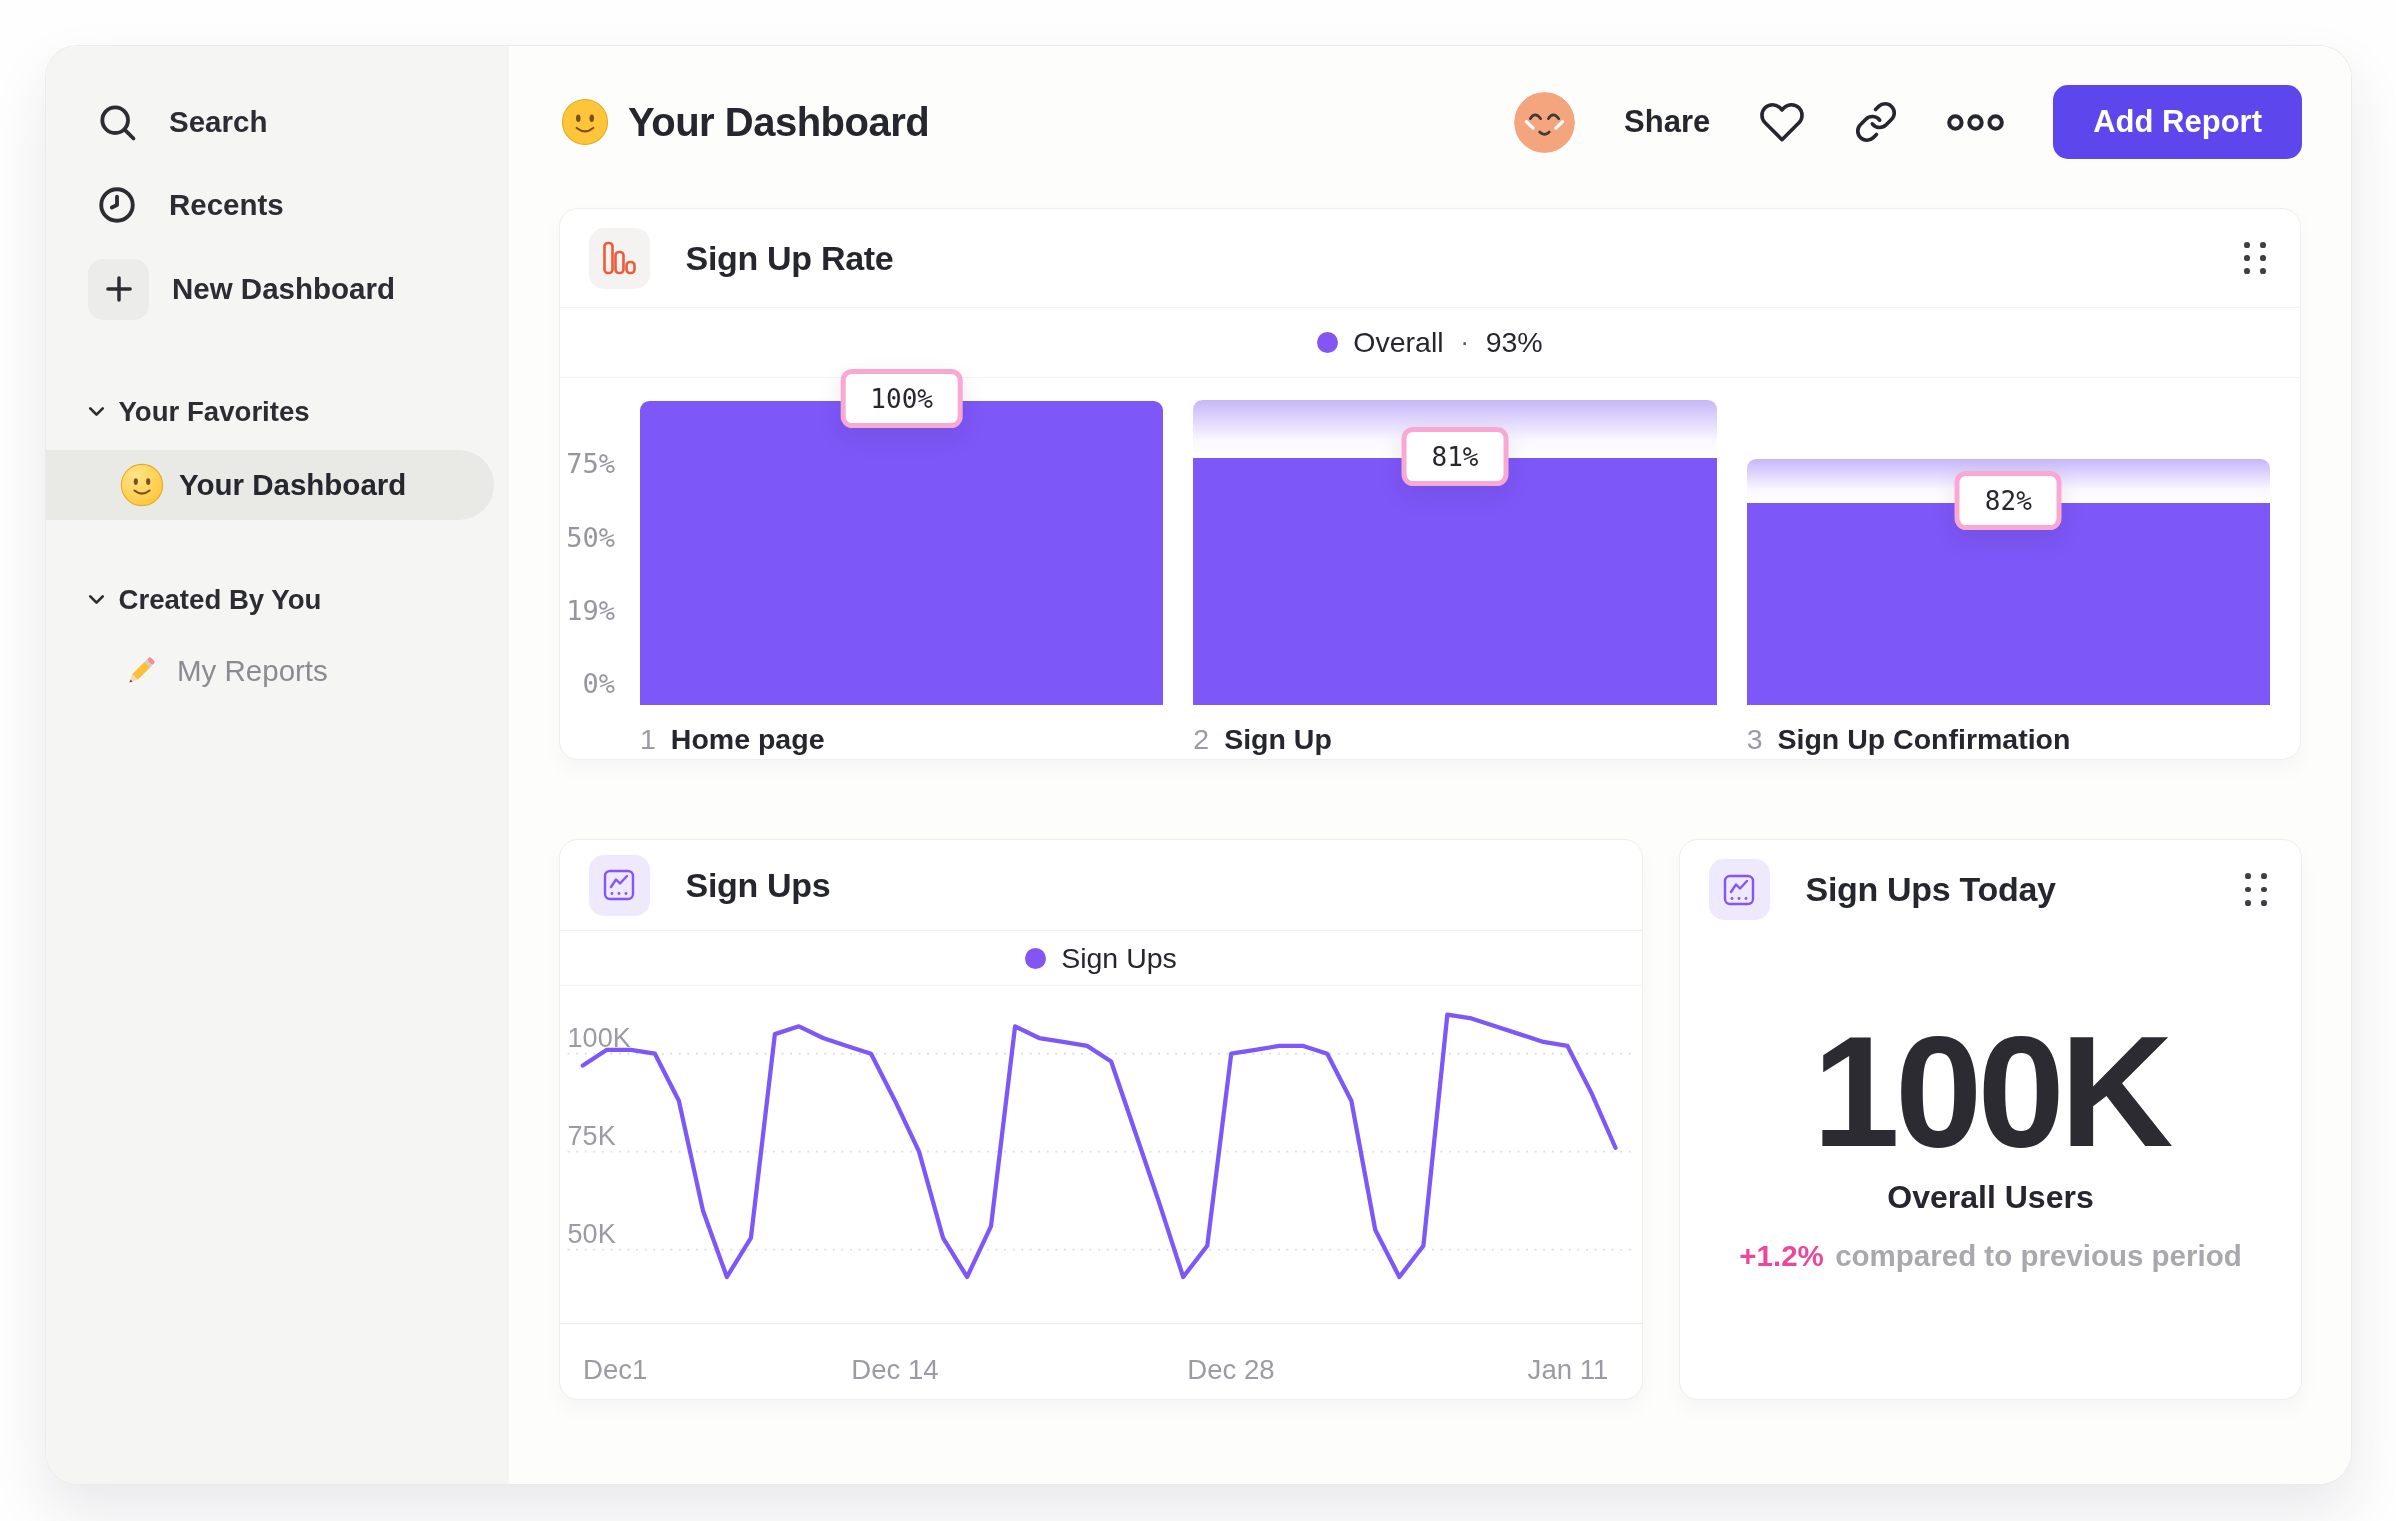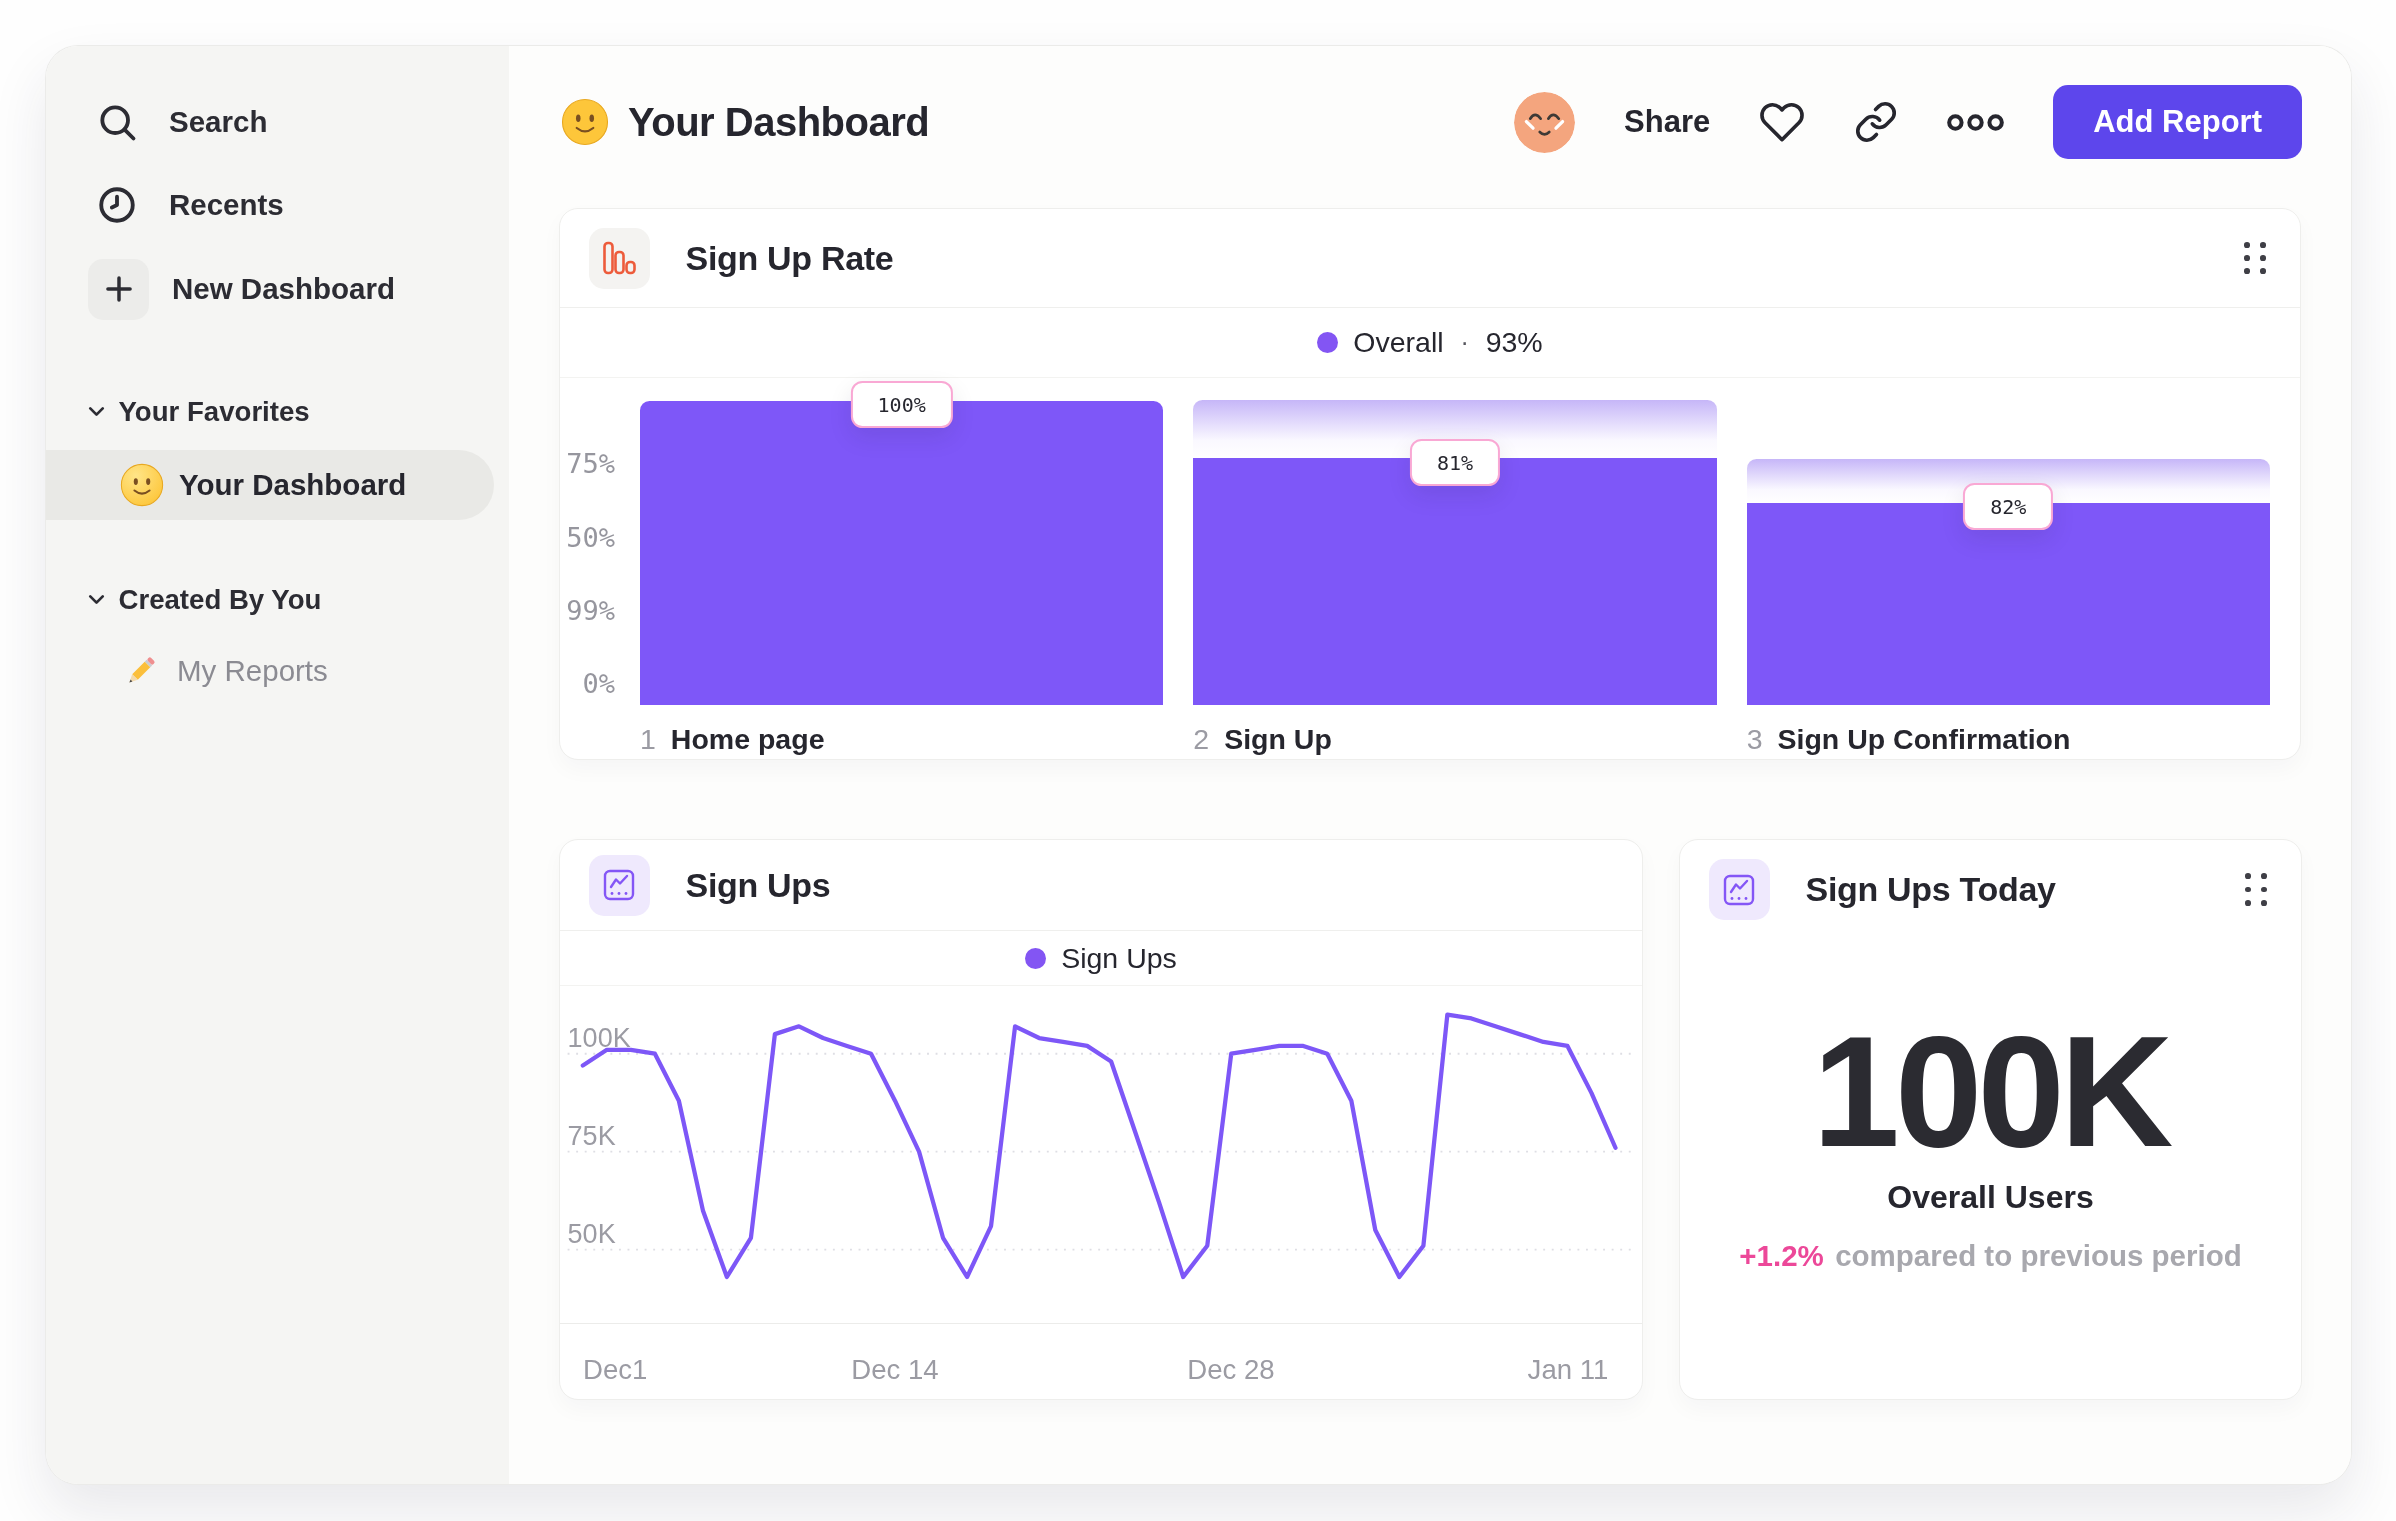--- a/index.html
+++ b/index.html
@@ -71,22 +71,22 @@
   #funnel-card .legend-row { top:99px; height:70px; }
   .funnel-plot { position:absolute; top:169px; left:0; right:0; height:327px; }
   .ytick { position:absolute; left:0; width:55px; text-align:right; font-size:27px; color:#96969e; line-height:32px; }
   .funnel-bars { position:absolute; left:80px; right:30px; top:0; bottom:0; display:flex; gap:30px; }
   .fcol { position:relative; flex:1; }
   .fsolid { position:absolute; bottom:0; left:0; width:100%; background:#7e57f8; }
   .fsolid.rounded { border-radius:9.5px 9.5px 0 0; }
   .fgrad { position:absolute; left:0; width:100%; border-radius:9.5px 9.5px 0 0;
     background:linear-gradient(180deg,#c6b6f8 0%, rgba(246,243,255,.55) 70%, rgba(255,255,255,0) 100%); }
   .ftip { position:absolute; left:50%; transform:translateX(-50%); background:#fff;
-    border:2px solid #f9a8d4; border-radius:11.4px; box-shadow:0 9.5px 23px rgba(30,30,50,.10);
-    padding:9.5px 25px; font-size:20px; color:#26262e; white-space:nowrap; z-index:2; }
+    border:5px solid #f9a8d4; border-radius:11.4px; box-shadow:0 9.5px 23px rgba(30,30,50,.10);
+    padding:9.5px 25px; font-size:26px; color:#26262e; white-space:nowrap; z-index:2; }
   .funnel-steps { position:absolute; top:514px; left:80px; right:30px; display:flex; gap:30px; }
   .fstep { flex:1; display:flex; align-items:baseline; gap:15px; font-size:28.5px; }
   .fstep .num { color:#9b9ba3; font-weight:400; }
   .fstep .nm { color:#26262e; font-weight:600; }
 
   
   #line-card { left:50px; top:793px; width:1084px; height:561px; }
   #line-card .card-head { height:91px; }
   #line-card .legend-row { top:91px; height:55px; }
   .line-plot { position:absolute; top:146px; left:0; width:1084px; height:337px; }
@@ -261,21 +261,21 @@
       </div>
       <div class="legend-row">
         <span class="legend-dot"></span>
         <span>Overall</span>
         <span class="legend-sep">·</span>
         <span>93%</span>
       </div>
       <div class="funnel-plot">
           <div class="ytick mono" style="top: 70px;">75%</div>
           <div class="ytick mono" style="top: 144px;">50%</div>
-          <div class="ytick mono" style="top: 217px;">99%</div>
+          <div class="ytick mono" style="top: 217px;">19%</div>
           <div class="ytick mono" style="top: 290px;">0%</div>
           <div class="funnel-bars">
             <div class="fcol">
               <div class="fsolid rounded" style="height: 304px; background: rgb(126, 87, 248);"></div>
               <div class="ftip mono" style="bottom: 277px;">100%</div>
             </div>
             <div class="fcol">
               <div class="fgrad" style="bottom: 247px; height: 58px;"></div>
               <div class="fsolid" style="height: 247px; background: rgb(126, 87, 248);"></div>
               <div class="ftip mono" style="bottom: 219px;">81%</div>

